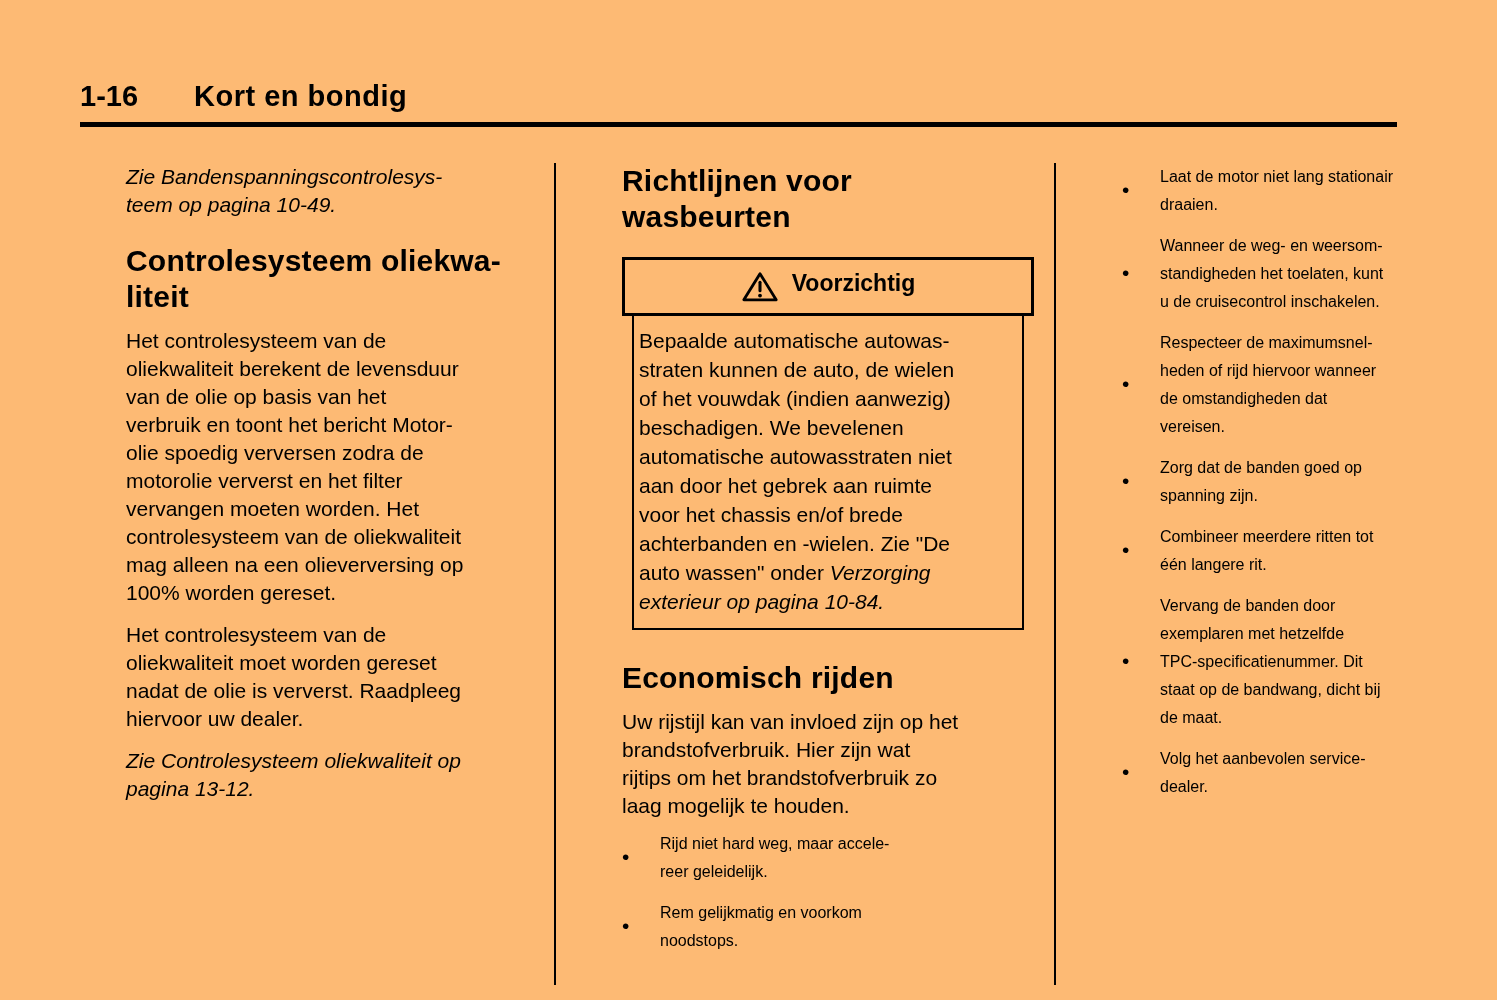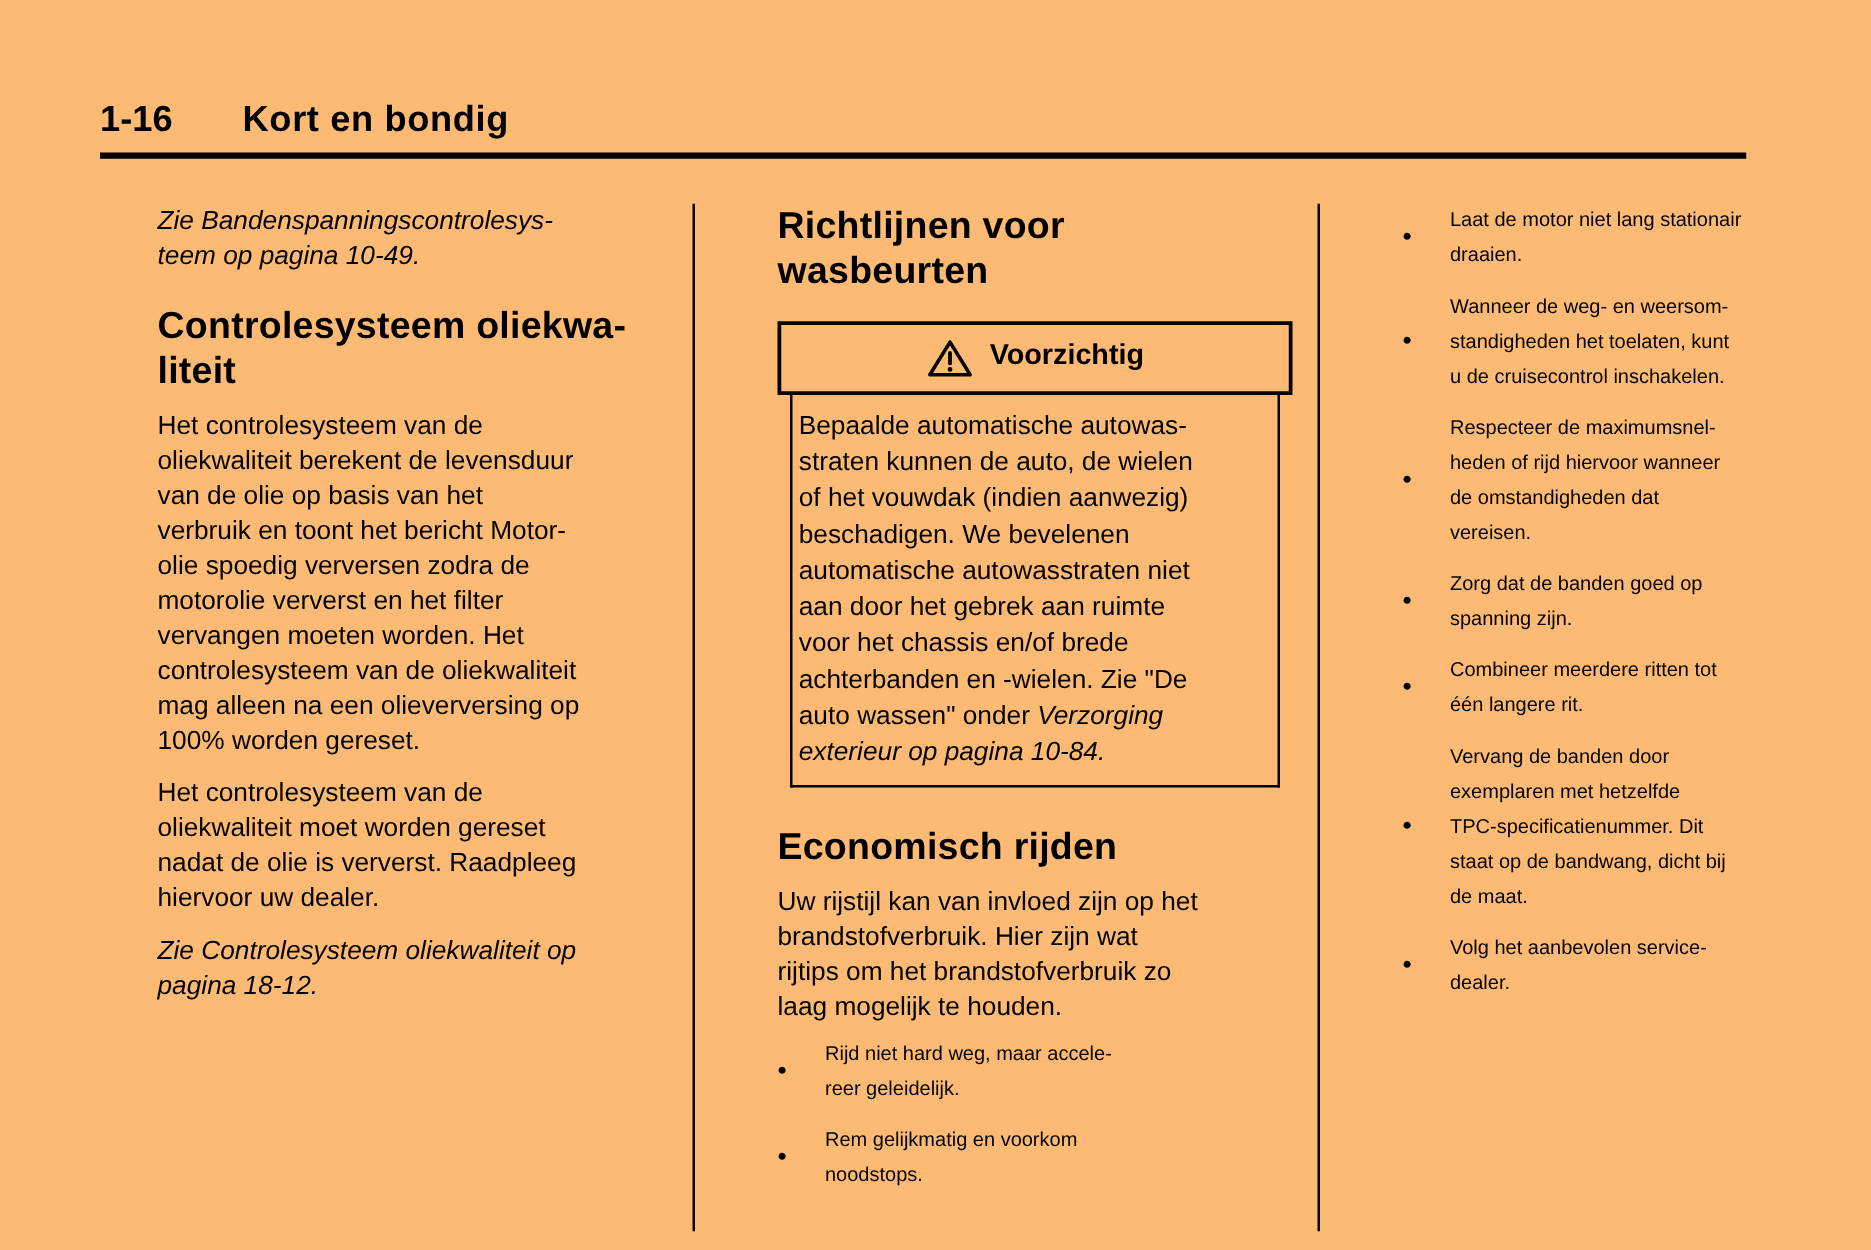--- a/index.html
+++ b/index.html
@@ -78,21 +78,21 @@
 motorolie ververst en het filter
 vervangen moeten worden. Het
 controlesysteem van de oliekwaliteit
 mag alleen na een olieverversing op
 100% worden gereset.</p>
       <p class="pre">Het controlesysteem van de
 oliekwaliteit moet worden gereset
 nadat de olie is ververst. Raadpleeg
 hiervoor uw dealer.</p>
       <p class="ref pre">Zie Controlesysteem oliekwaliteit op
-pagina 18-12.</p>
+pagina 13-12.</p>
     </div>
 
     <div class="gutter">
       <div class="vline"></div>
     </div>
 
     <div class="col col2">
       <h2 class="pre">Richtlijnen voor
 wasbeurten</h2>
 

